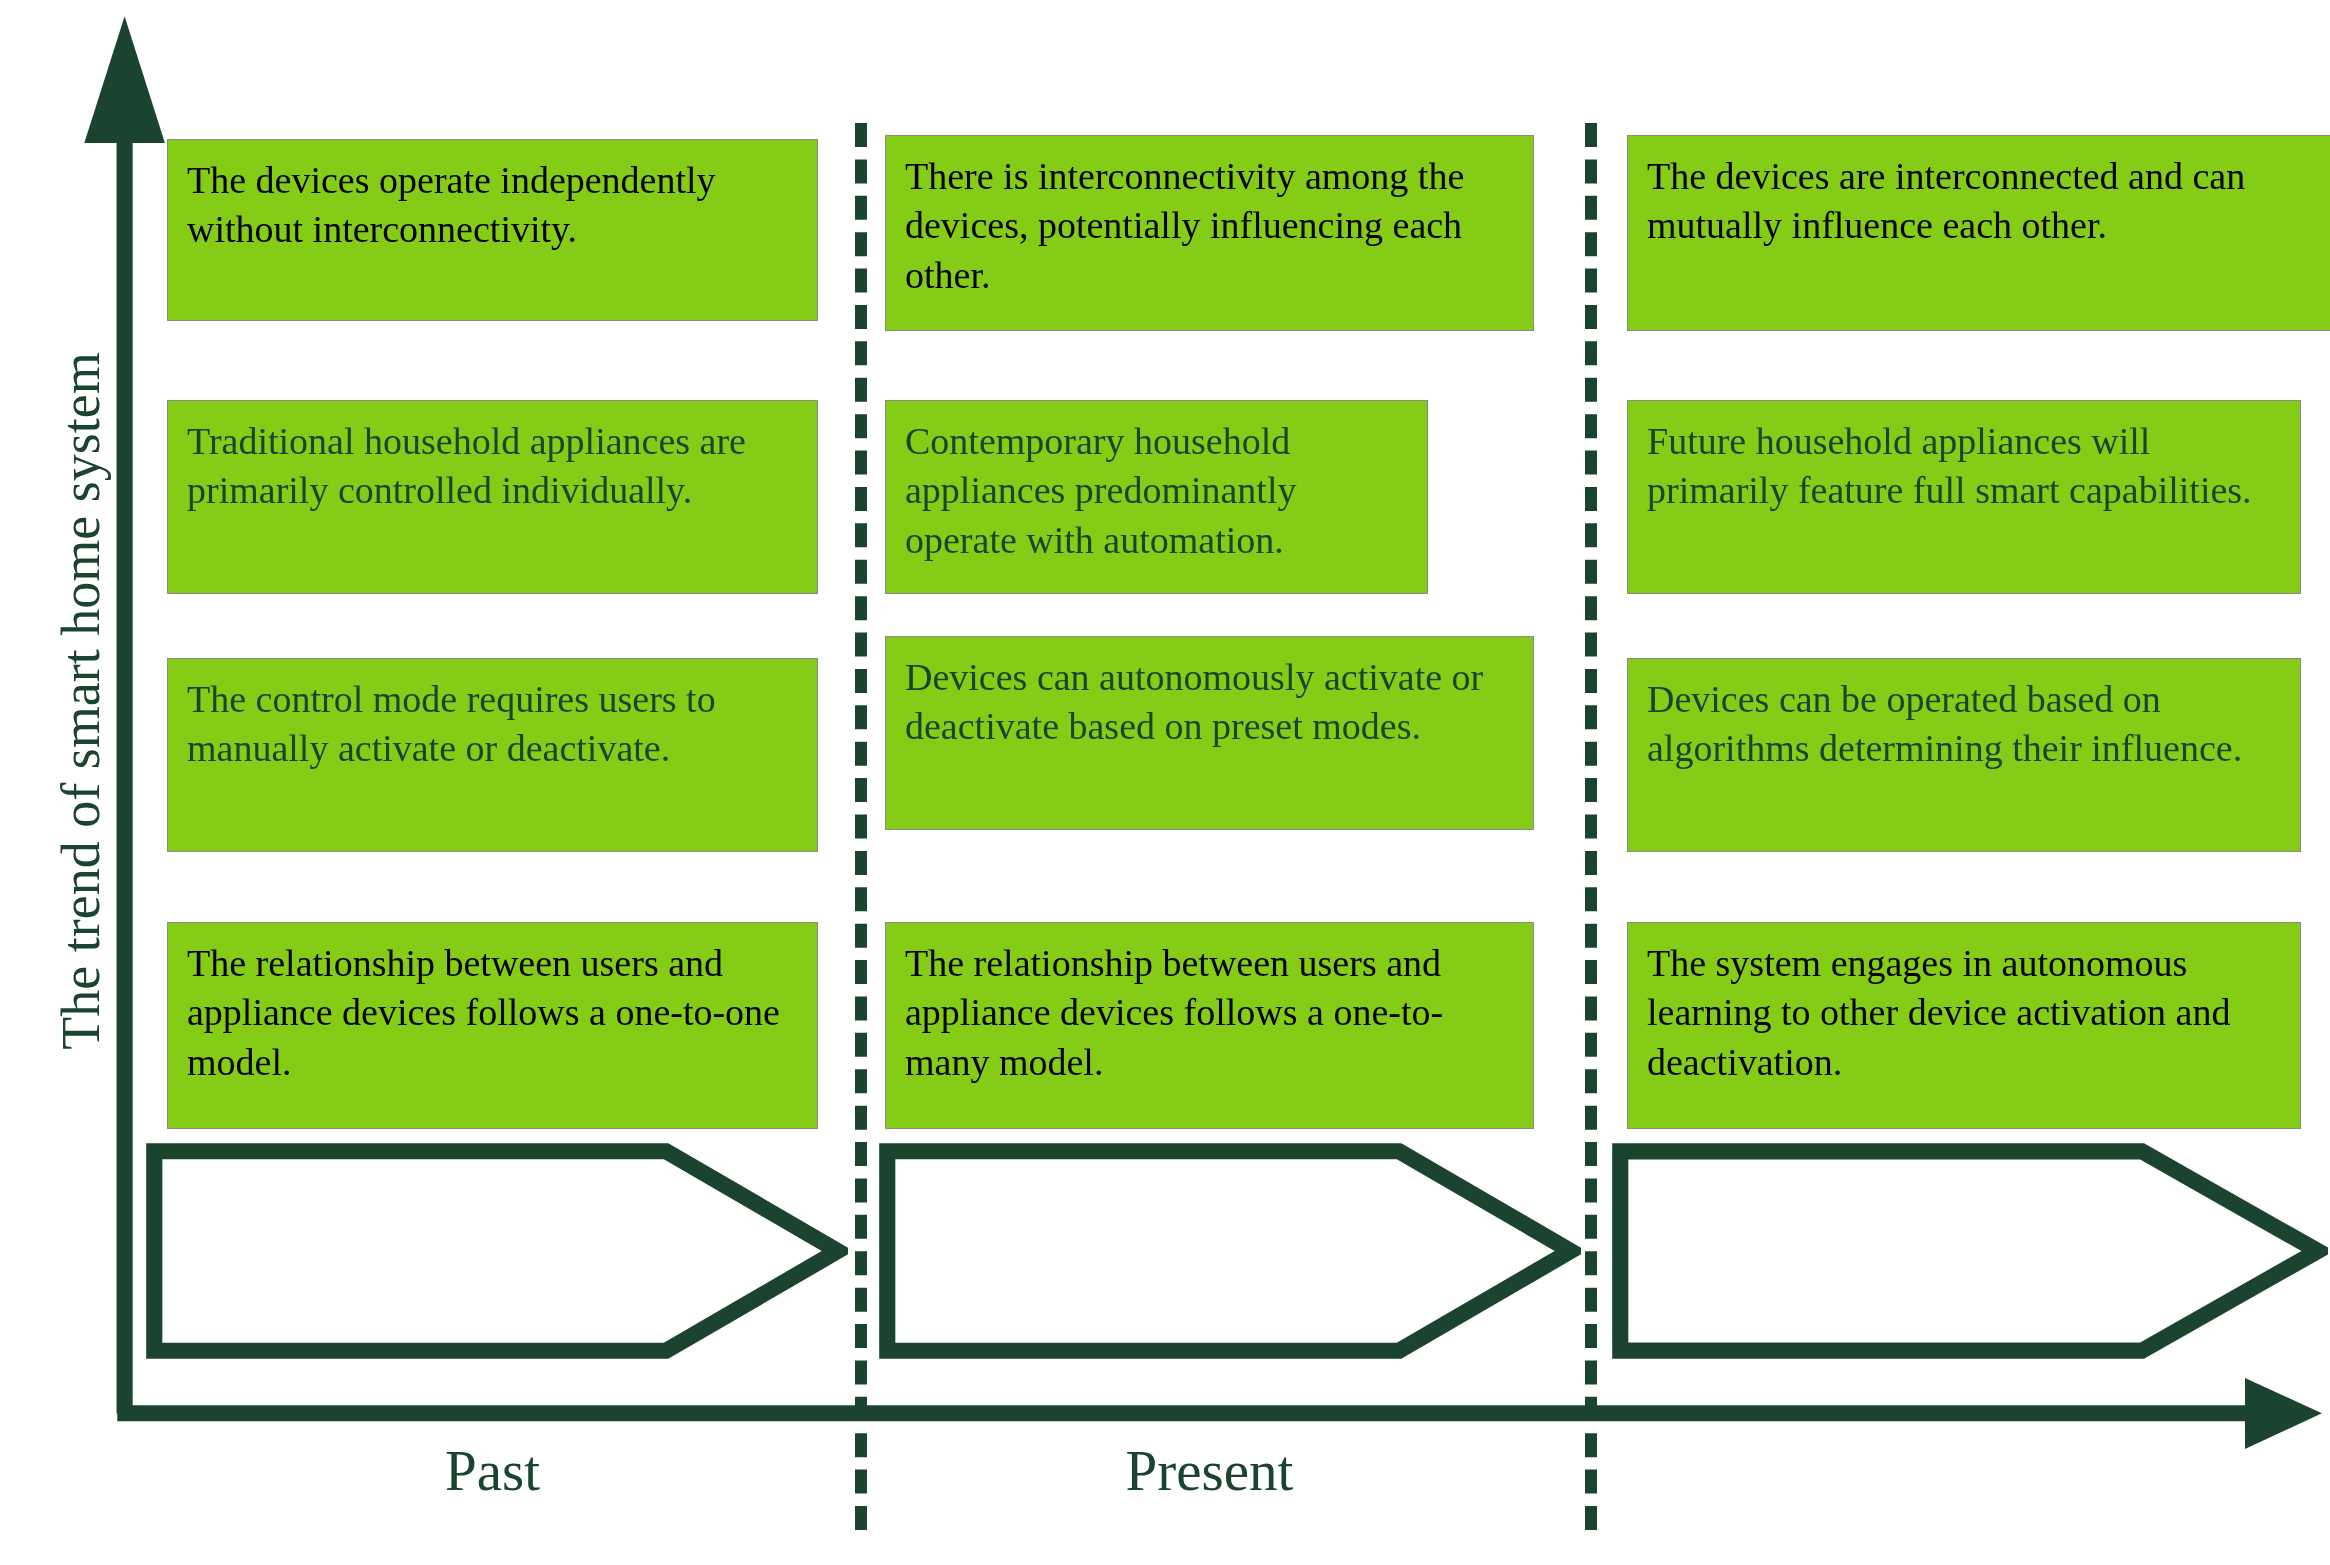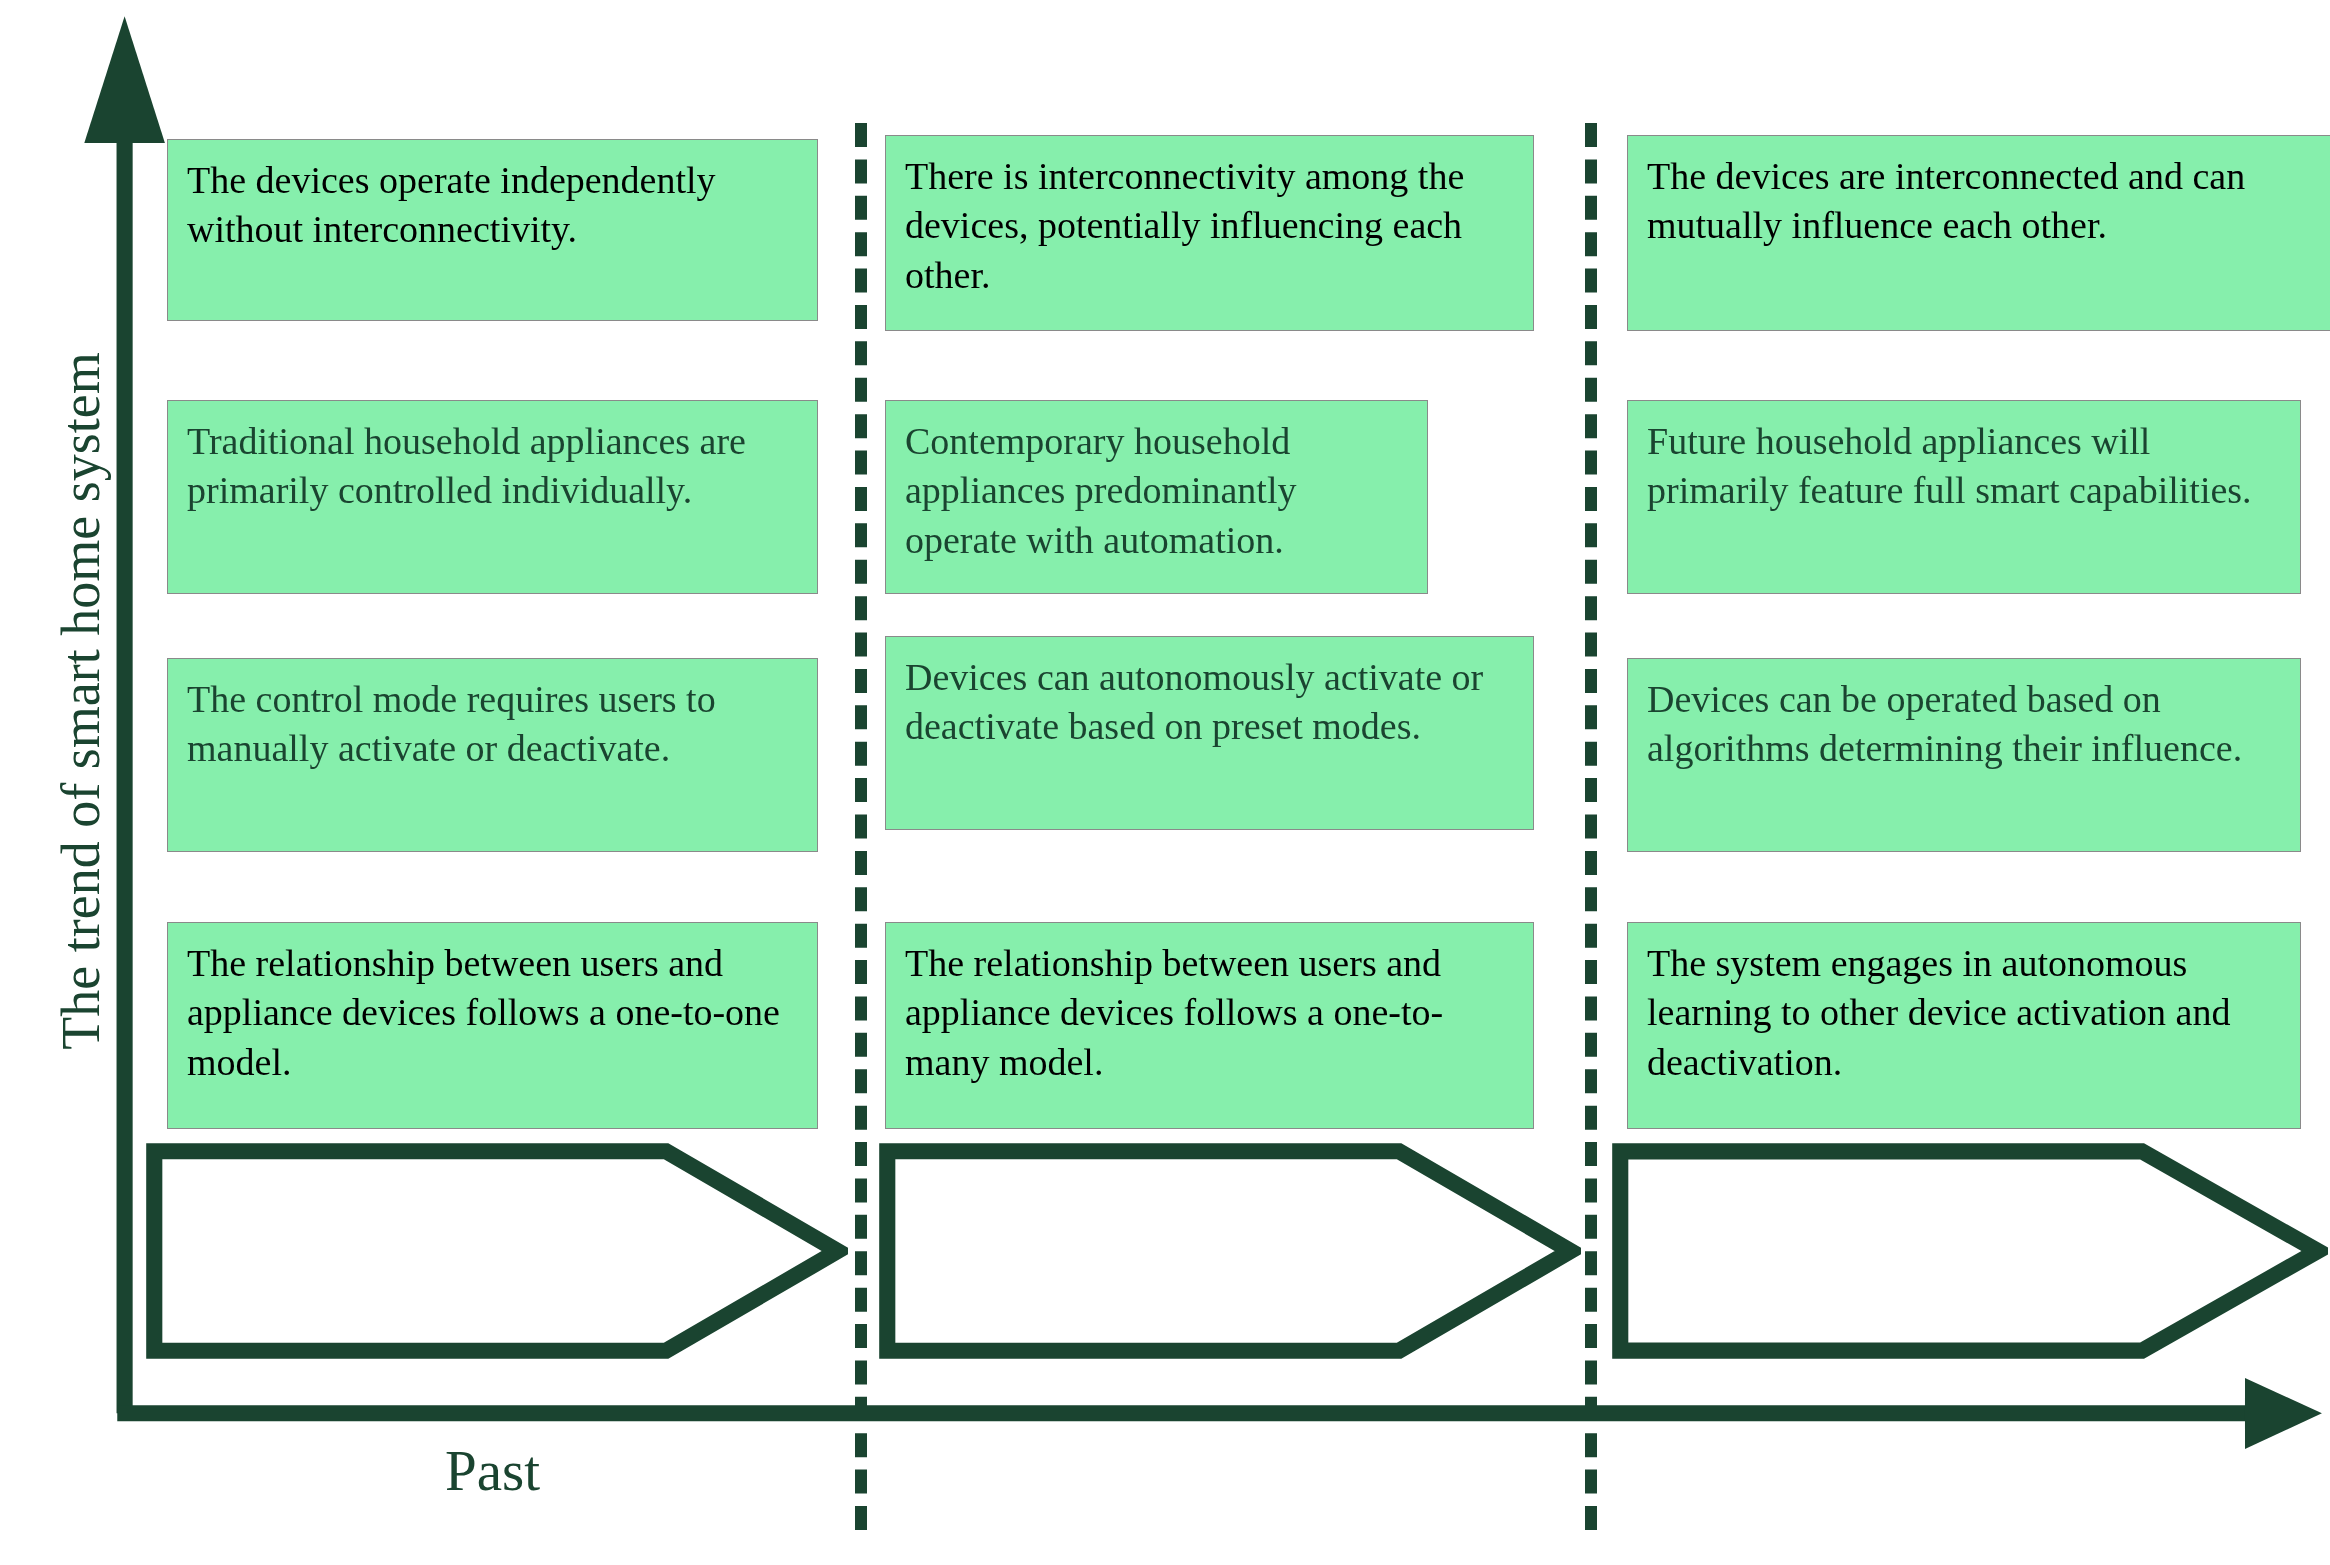--- a/index.html
+++ b/index.html
@@ -54,21 +54,21 @@
   }
 
   
   .col {
     position: absolute;
   }
   .cell {
     position: absolute;
     box-sizing: border-box;
     border: 1.5px solid #8a8a8a;
-    background: #86efac;
+    background: #84cc16;
     padding: 16px 19px 1px 19px;
     font-size: 38px;
     line-height: 1.30;
     overflow: hidden;
   }
   .cell.black { color: #000000; }
   .cell.green { color: #1a4430; }
 
   
   .chev {
@@ -140,15 +140,16 @@
     </svg>
   </div>
 
   <div class="chev" style="left:1610px; top:1141px;">
     <svg width="718" height="220" viewBox="0 0 980 300">
       <polygon points="14,14 726,14 966,150 726,286 14,286" fill="none" stroke="#1a4430" stroke-width="22" stroke-linejoin="miter"></polygon>
     </svg>
   </div>
 
   <div class="x-label" style="left:167px; width:651px;">Past</div>
+  <div class="x-label" style="left:885px; width:649px;">Present</div>
 
 </div>
 
 
 </body></html>

